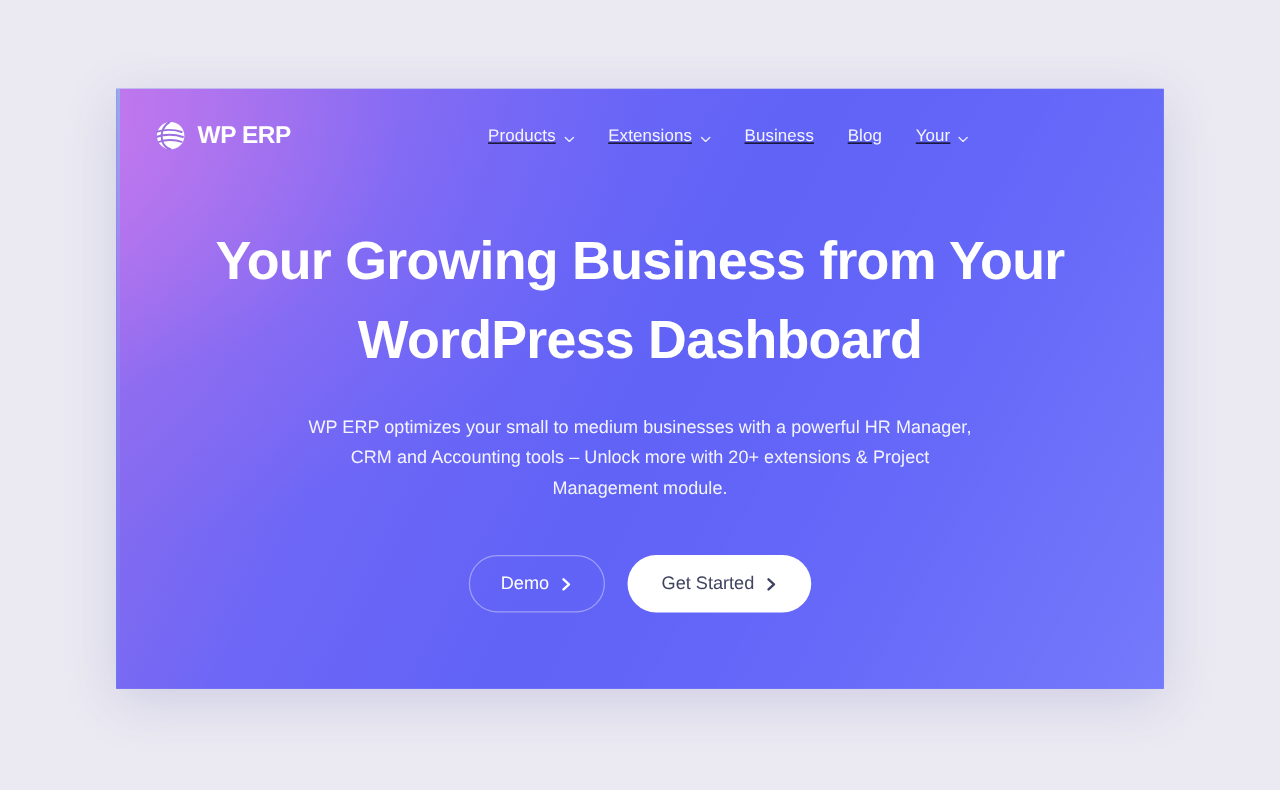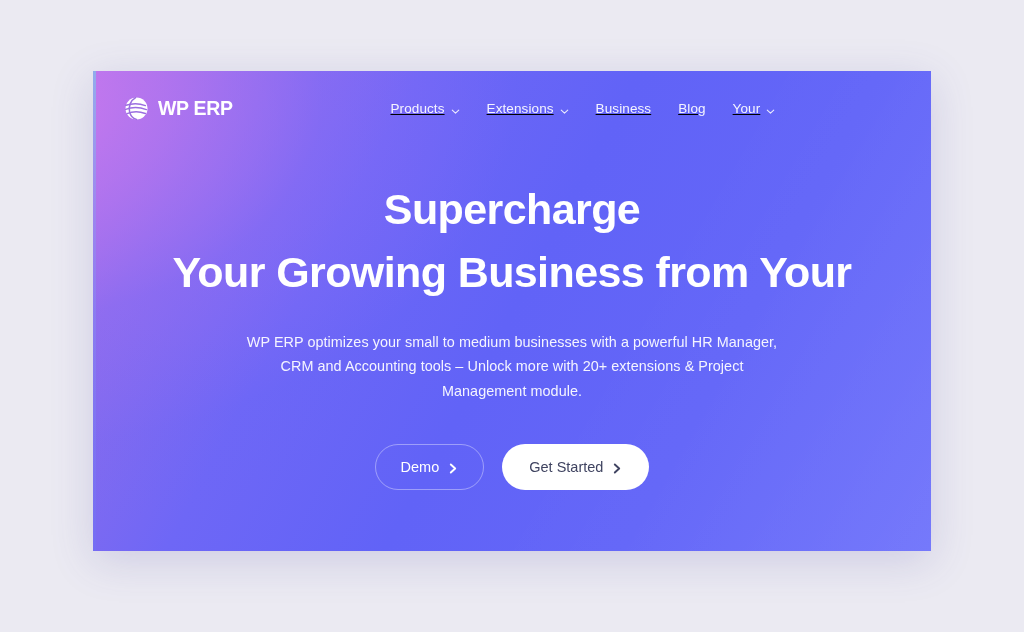--- a/index.html
+++ b/index.html
@@ -213,22 +213,22 @@
         </div>
 
       </div>
 
 
     </div>
 
     <div class="hero-body">
 
       <h1 class="headline">
-        <span class="ln">Supercharge</span>
         <span class="ln">Your Growing Business from Your</span>
+        <span class="ln">WordPress Dashboard</span>
       </h1>
 
       <p class="subtitle">WP ERP optimizes your small to medium businesses with a powerful HR Manager, CRM and Accounting tools – Unlock more with 20+ extensions &amp; Project Management module.</p>
 
       <div class="cta-row">
 
         <button class="btn btn-secondary">
           <span>Demo</span>
           <span class="arr">
             <svg viewBox="0 0 10 11" width="10" height="11">

